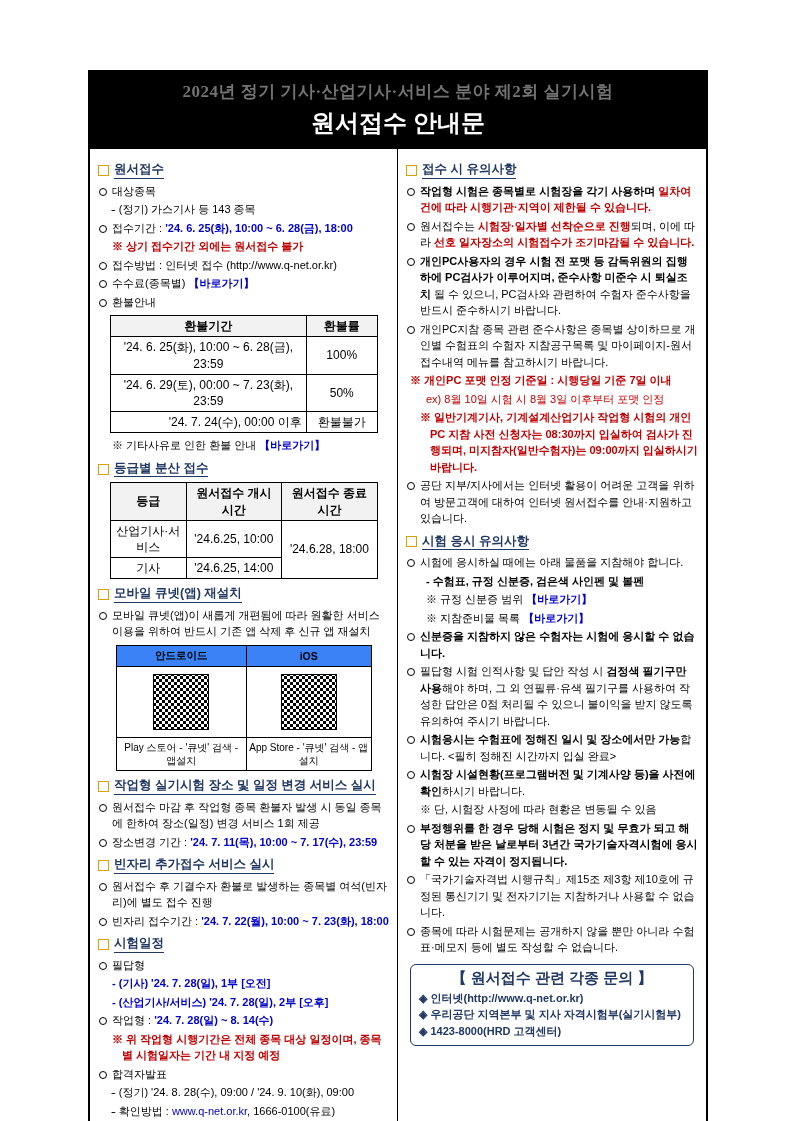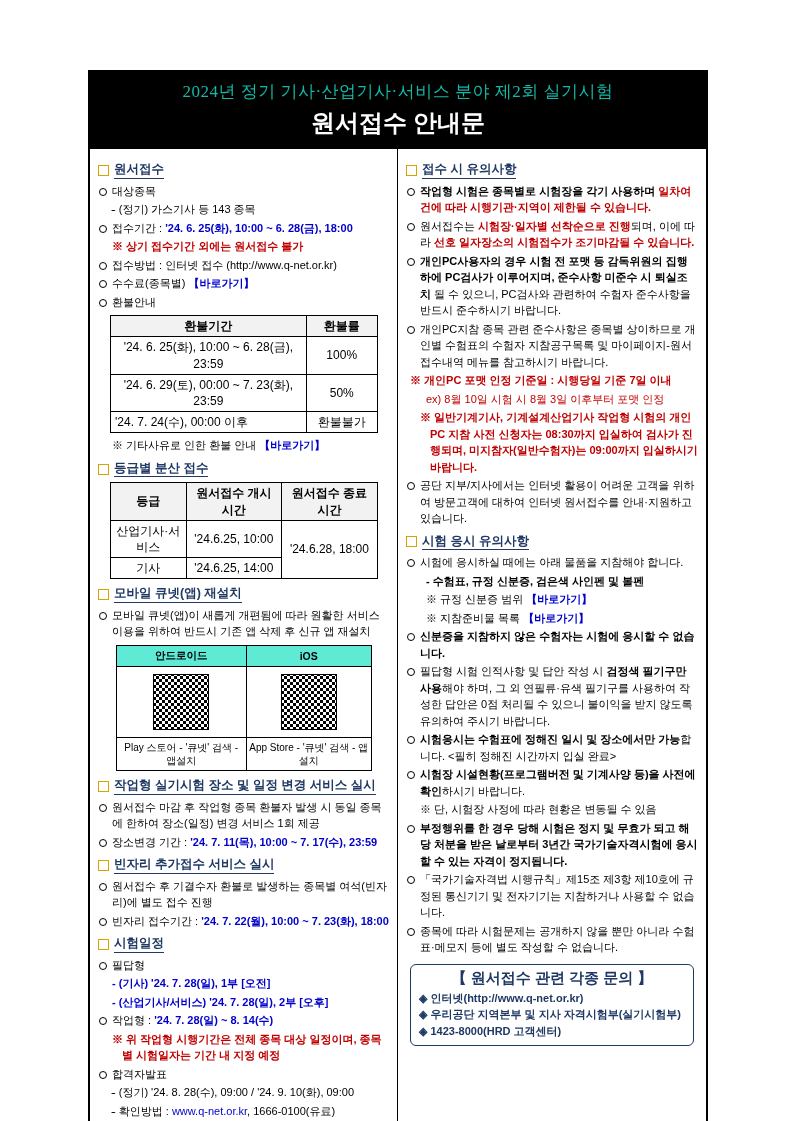--- a/index.html
+++ b/index.html
@@ -25,24 +25,24 @@
   }
   
   .header {
     background: #000;
     color: #fff;
     text-align: center;
     padding: 8px 0 10px 0;
   }
   .header .line1 {
     font-family: "Liberation Serif", serif;
-    font-weight: normal;
+    font-weight: bold;
     font-size: 17px;
     letter-spacing: 0.5px;
-    color: #14b8a6;
+    color: #737373;
   }
   .header .line2 {
     font-family: "Liberation Serif", serif;
     font-weight: bold;
     font-size: 24px;
     margin-top: 4px;
     color: #ffffff;
   }
   
   .cols {
@@ -133,34 +133,34 @@
   table.tb th, table.tb td {
     border: 1px solid #000;
     padding: 2px 4px;
     text-align: center;
     line-height: 1.35;
   }
   table.tb th {
     background: #f2f2f2;
     font-weight: bold;
   }
-  table.tb td.l { text-align: left; }
+  table.tb td.l { text-align: right; }
   
   table.qr {
     border-collapse: collapse;
     margin: 5px auto 2px auto;
     font-size: 10.5px;
     width: 256px;
   }
   table.qr th, table.qr td {
     border: 1px solid #000;
     text-align: center;
     padding: 3px 2px;
   }
-  table.qr th { font-weight: bold; background: #5eead4; }
+  table.qr th { font-weight: bold; background: #3b82f6; }
   .qrimg {
     width: 56px;
     height: 56px;
     margin: 2px auto;
     background:
       repeating-linear-gradient(90deg,#000 0 3px,#fff 3px 6px),
       repeating-linear-gradient(0deg,#000 0 3px,#fff 3px 6px);
     background-blend-mode: difference;
     border: 2px solid #fff;
     box-shadow: 0 0 0 1px #000 inset;

